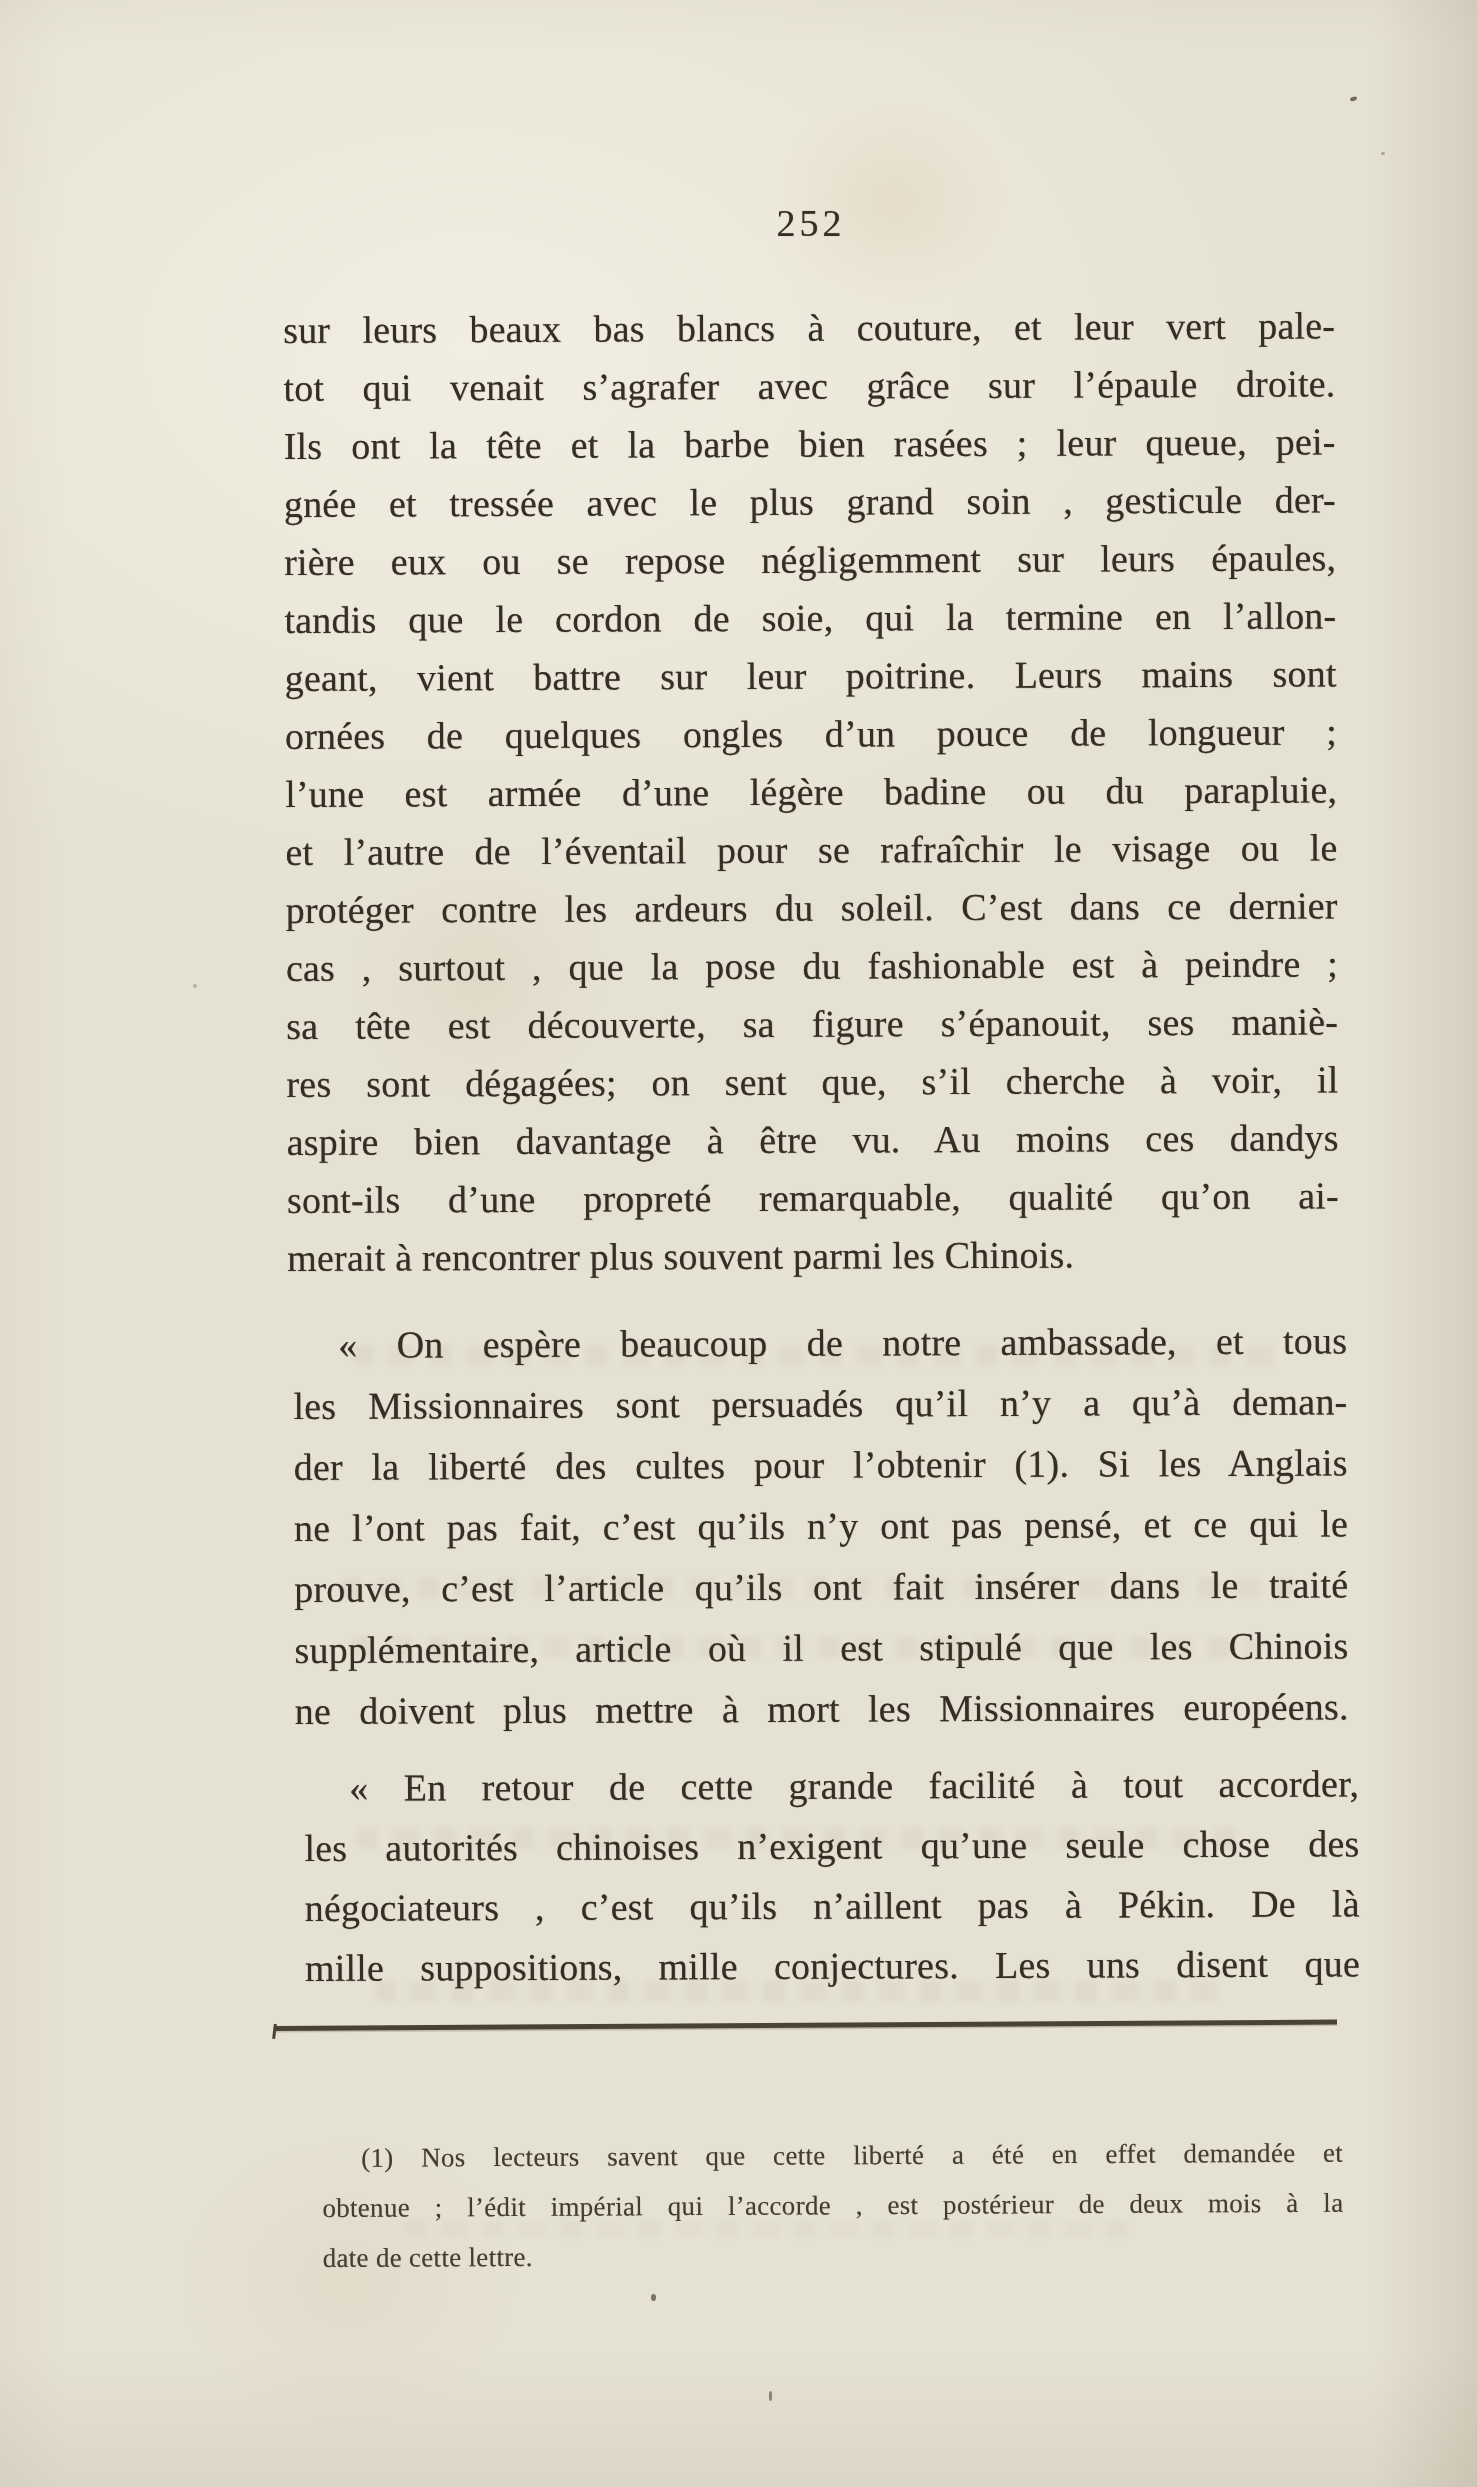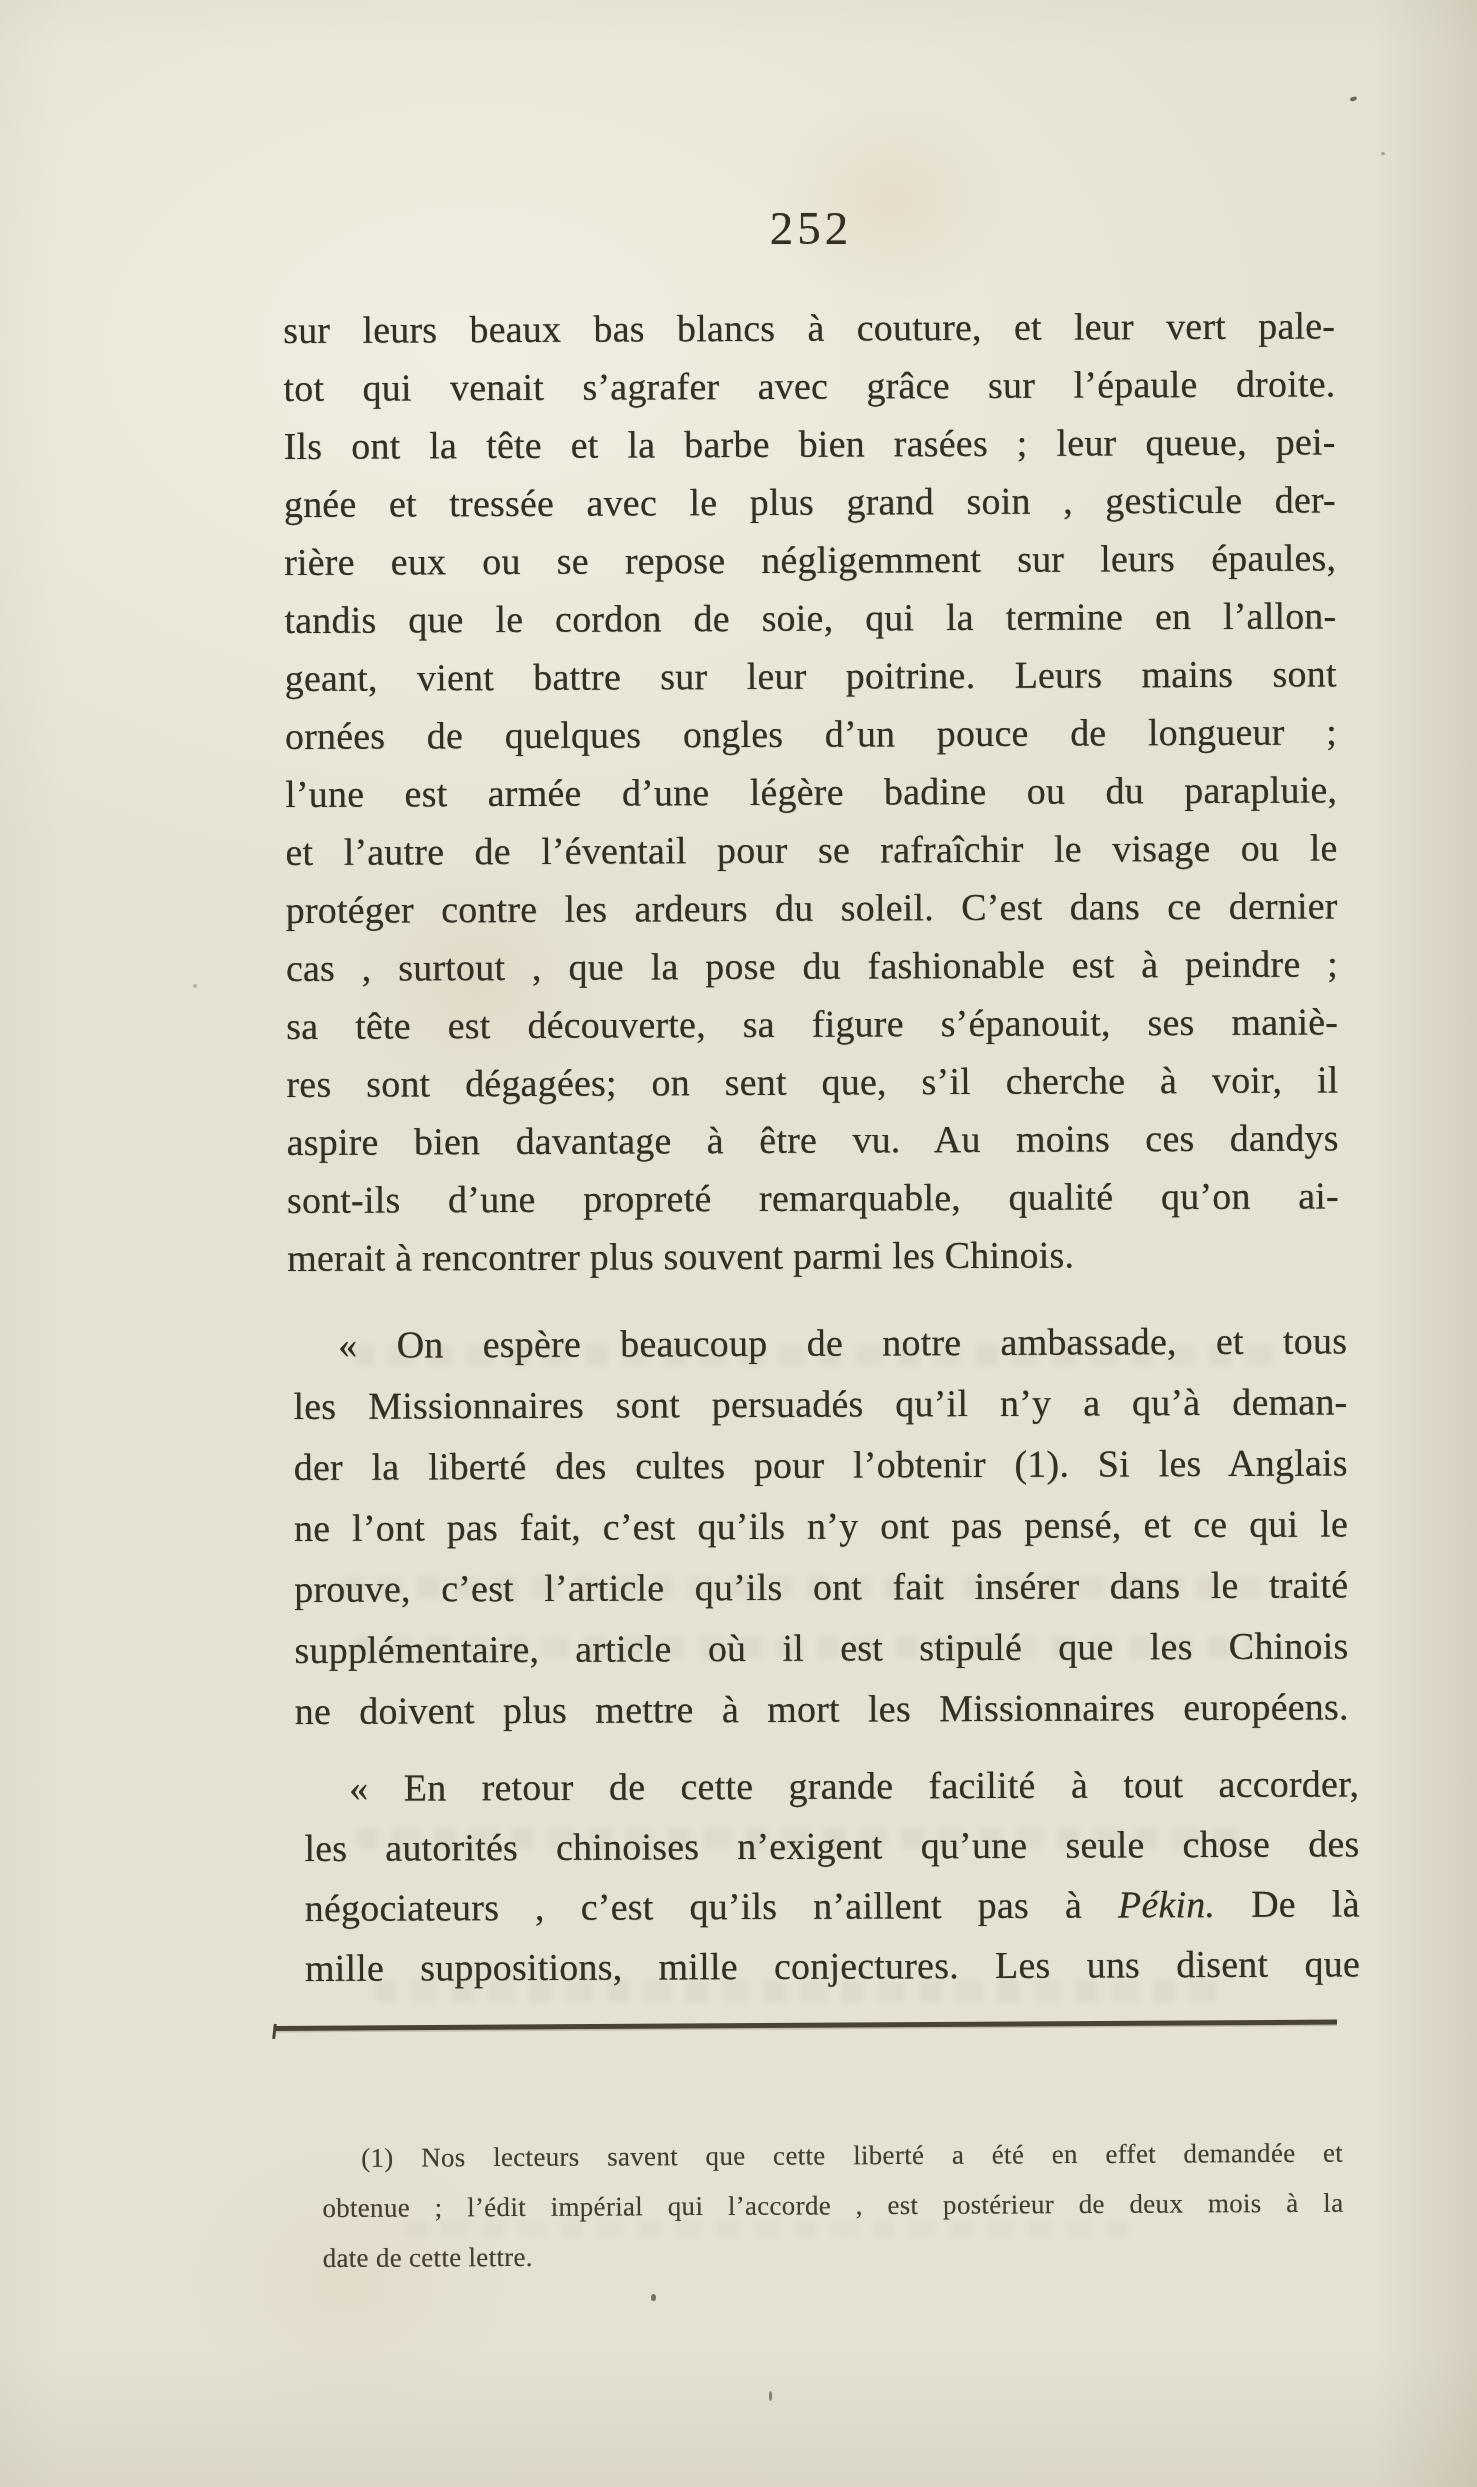--- a/index.html
+++ b/index.html
@@ -22,38 +22,38 @@
   .stain{position:absolute;pointer-events:none;}
   .stain.st1{left:769px;top:97px;width:243px;height:210px;
     background:radial-gradient(closest-side, rgba(190,150,95,.13), rgba(190,150,95,0));}
   .stain.st2{left:348px;top:858px;width:259px;height:243px;
     background:radial-gradient(closest-side, rgba(170,140,100,.10), rgba(170,140,100,0));}
   .stain.st3{left:178px;top:2137px;width:340px;height:291px;
     background:radial-gradient(closest-side, rgba(165,135,92,.08), rgba(165,135,92,0));}
 
   .pagenum{
     position:absolute;left:285px;top:201px;width:1052px;
-    text-align:center;font-size:47px;letter-spacing:4px;
+    text-align:center;font-size:38px;letter-spacing:4px;
     text-shadow:0 0 0.8px rgba(53,46,36,.55);
   }
 
   .para{position:absolute;transform-origin:left top;}
   .p1{top:301px;left:283px;width:1052px;line-height:58px;transform:rotate(-0.25deg);}
   .p2{top:1315px;left:293px;width:1054px;line-height:61px;transform:rotate(-0.25deg);}
   .p3{top:1758px;left:304px;width:1055px;line-height:60px;transform:rotate(-0.25deg);}
   .line{
     font-size:38px;
     text-align:justify;text-align-last:justify;
     letter-spacing:0.2px;
     text-shadow:0 0 0.8px rgba(53,46,36,.55), 0.6px 0.6px 0 rgba(53,46,36,.10);
     white-space:normal;
   }
   .line.short{text-align-last:left;}
   .para.indent-first .line:first-child{text-indent:45px;}
-  .it{font-style:italic;}
+  .it{}
 
   .rule{
     position:absolute;left:275px;top:2026px;width:1062px;height:4.9px;
     background:#4a4234;transform:rotate(-0.35deg);transform-origin:left top;
     box-shadow:0 1.6px 0 rgba(74,66,52,.22);
   }
   .rule .tick{position:absolute;left:-1.6px;top:-1.6px;width:3.2px;height:14.6px;background:#4a4234;transform:rotate(7deg);}
 
   .footnote{
     position:absolute;left:322px;top:2133px;width:1021px;line-height:50px;

